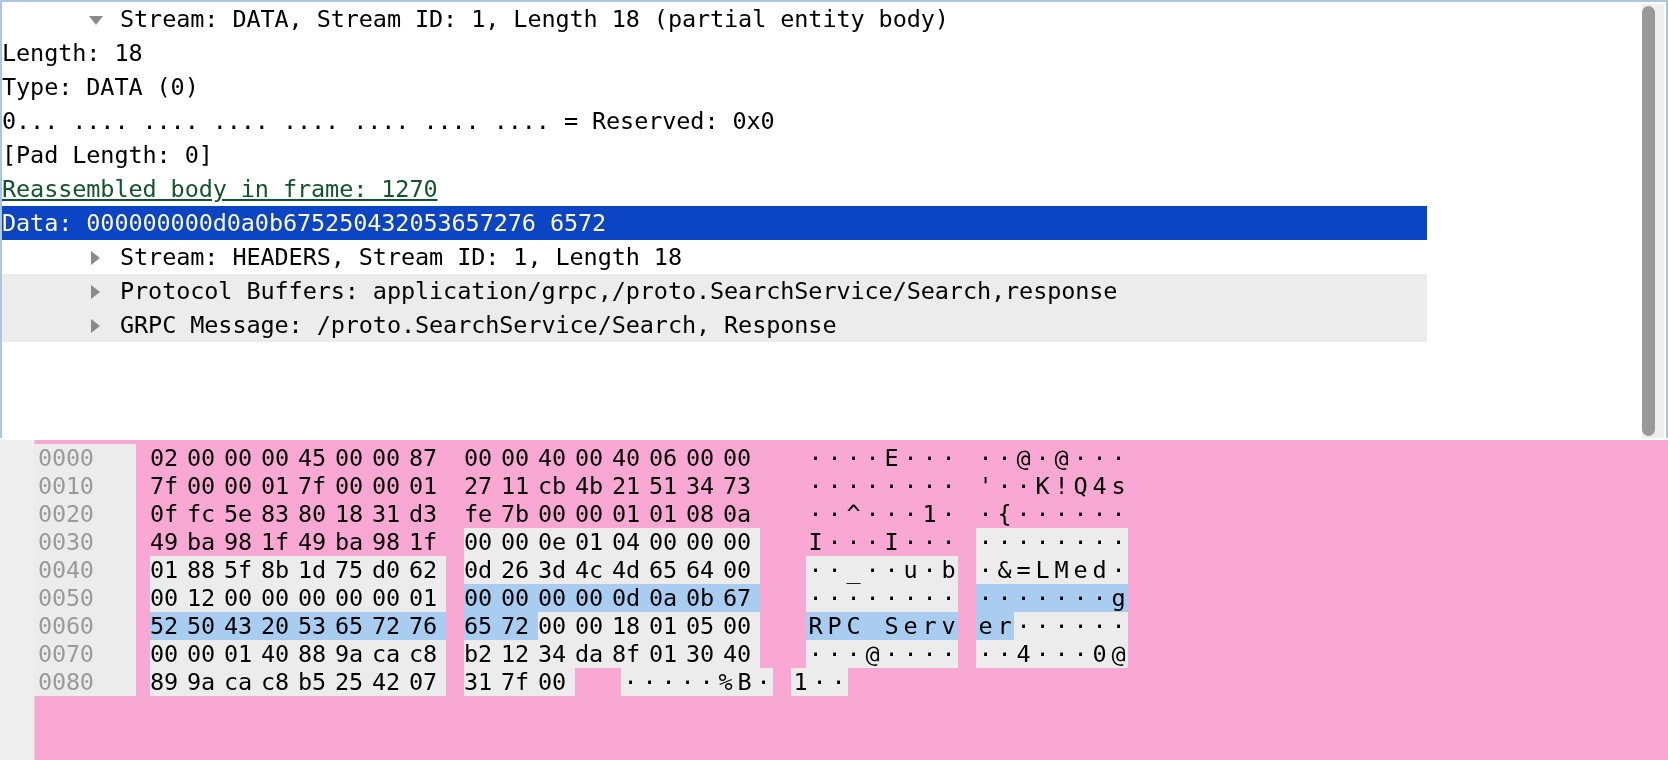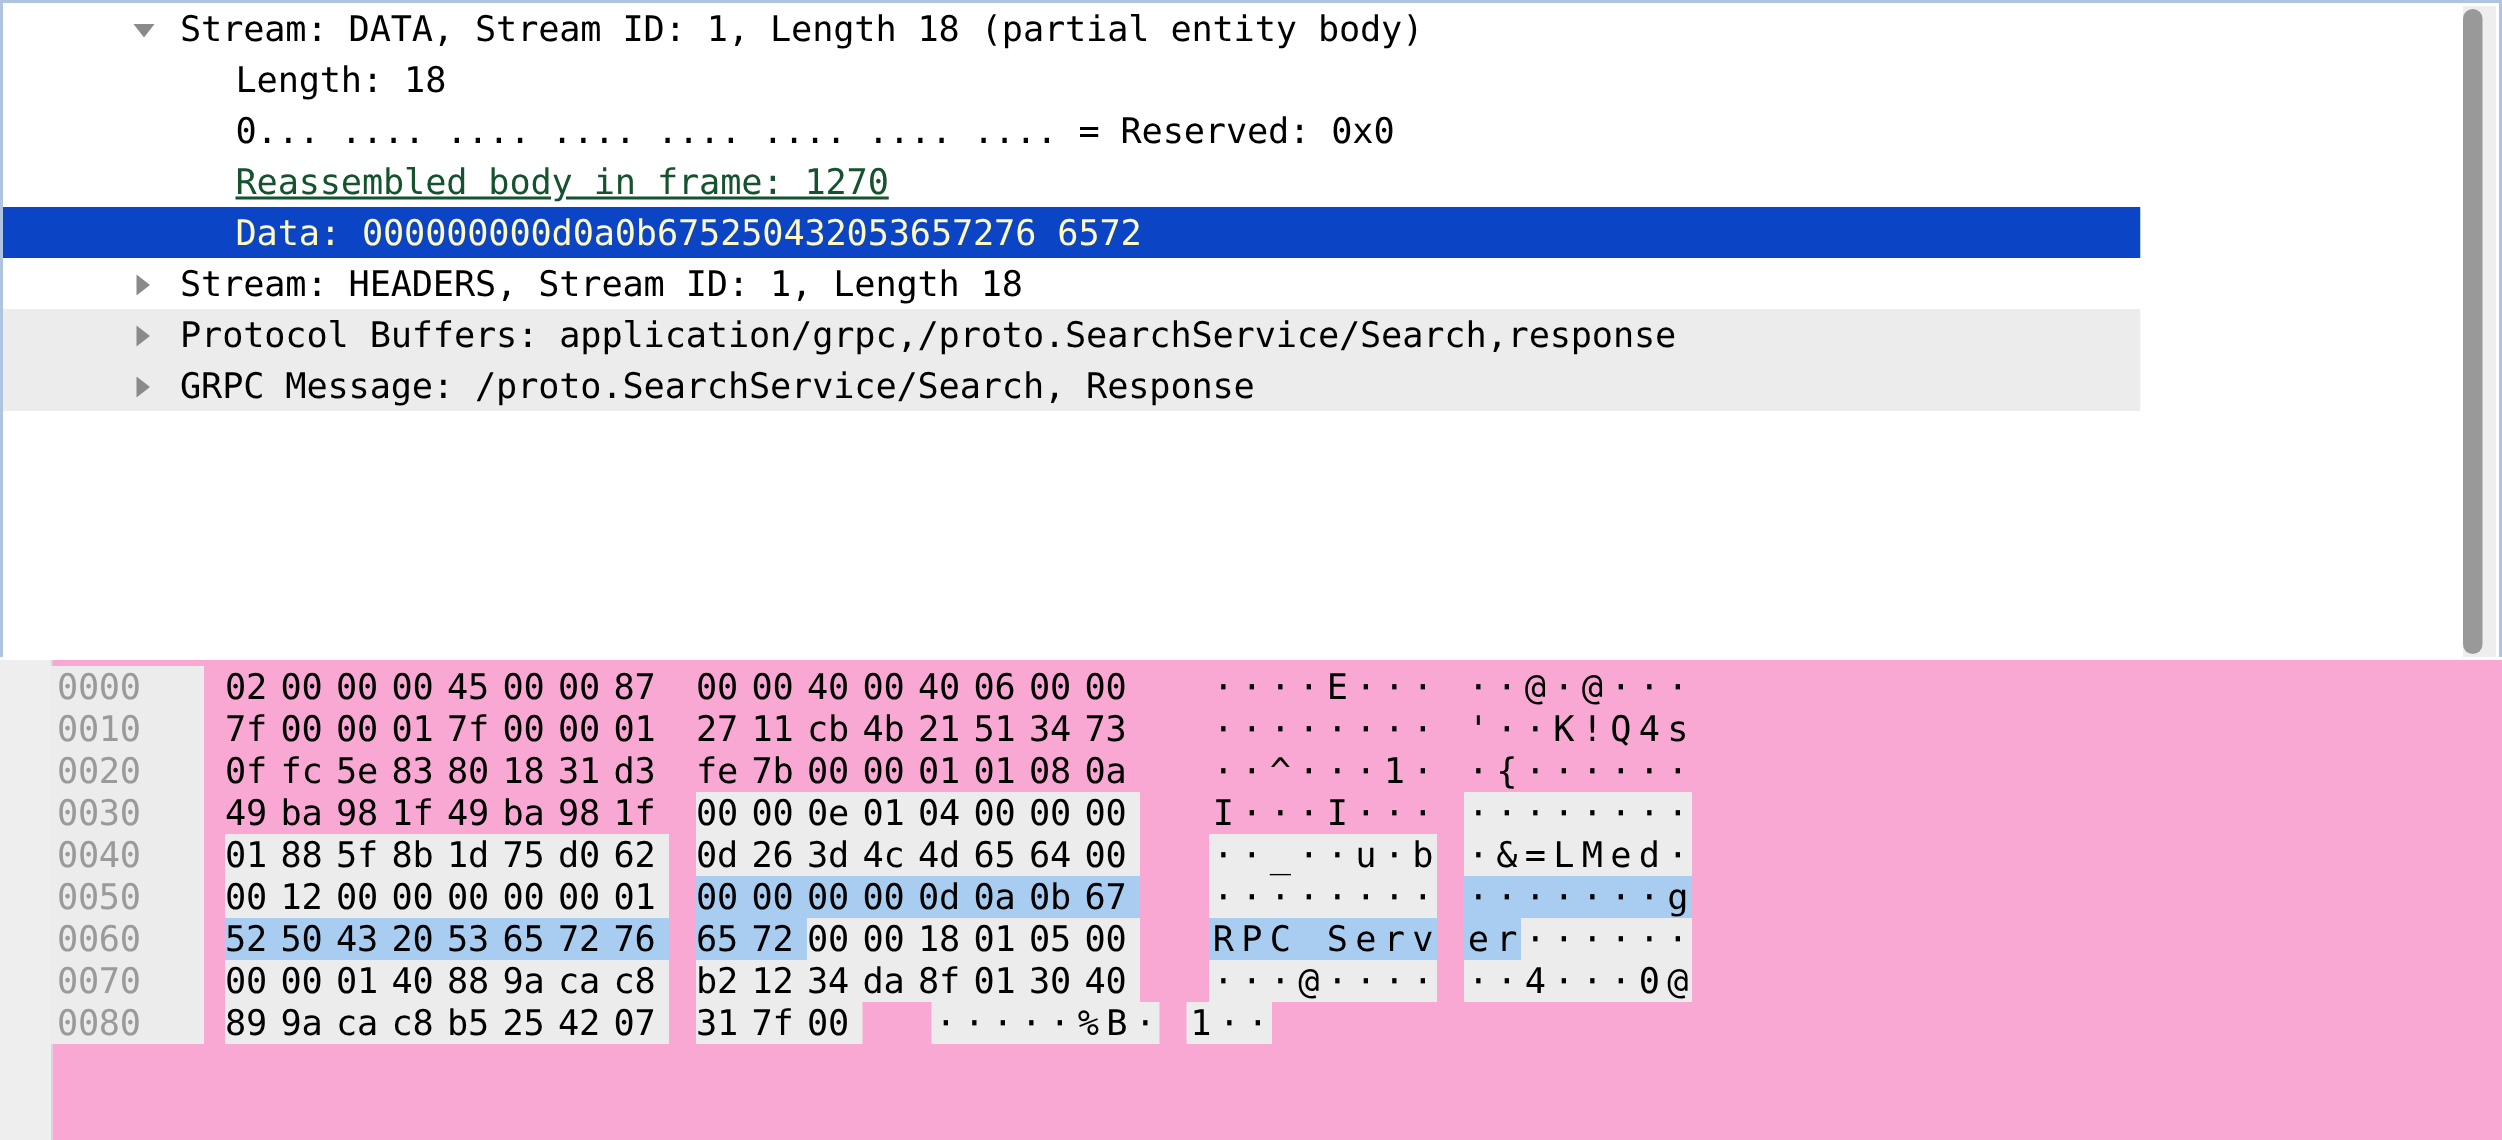--- a/index.html
+++ b/index.html
@@ -72,21 +72,21 @@
     position: absolute;
     top: 0;
     width: 26px;
     height: 34px;
     display: inline-block;
   }
   .twisty svg { display: block; margin: 11px 0 0 4px; }
 
   
   .ind0 { padding-left: 118px; }
-  .ind1 { padding-left: 155px; }
+  .ind1 { }
 
   .tw-l0 { left: 82px; }
   .tw-l1 { left: 120px; }
 
   
   .vscroll-track {
     position: absolute;
     right: 2px;
     top: 2px;
     width: 22px;
@@ -172,21 +172,23 @@
 <div id="app">
 
   <div class="detail-pane">
     <div class="tree-scroll" id="tree-scroll">
         <div class="trow"><span class="twisty tw-l0">
             <svg width="16" height="14" viewBox="0 0 16 14">
               <path d="M1 3 L15 3 L8 12 Z" fill="#8a8a8a"></path>
             </svg>
           </span><span class="txt ind0">Stream: DATA, Stream ID: 1, Length 18 (partial entity body)</span></div>
         <div class="trow"><span class="txt ind1">Length: 18</span></div>
+        <div class="trow"><span class="txt ind1">Type: DATA (0)</span></div>
         <div class="trow"><span class="txt ind1">0... .... .... .... .... .... .... .... = Reserved: 0x0</span></div>
+        <div class="trow"><span class="txt ind1">[Pad Length: 0]</span></div>
         <div class="trow link"><span class="txt ind1">Reassembled body in frame: 1270</span></div>
         <div class="trow selected"><span class="txt ind1">Data: 000000000d0a0b675250432053657276 6572</span></div>
         <div class="trow"><span class="twisty tw-l0">
             <svg width="16" height="14" viewBox="0 0 16 14">
               <path d="M3 0 L12 7 L3 14 Z" fill="#8a8a8a"></path>
             </svg>
           </span><span class="txt ind0">Stream: HEADERS, Stream ID: 1, Length 18</span></div>
         <div class="trow alt"><span class="twisty tw-l0">
             <svg width="16" height="14" viewBox="0 0 16 14">
               <path d="M3 0 L12 7 L3 14 Z" fill="#8a8a8a"></path>

